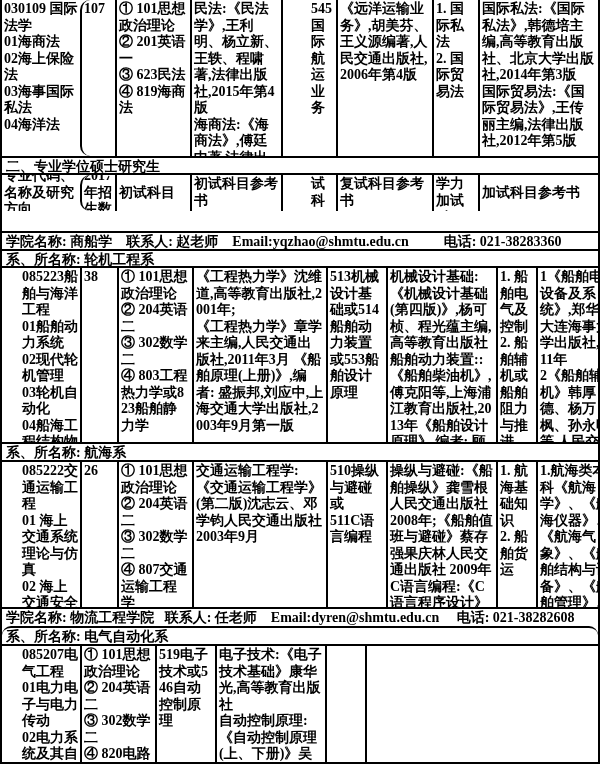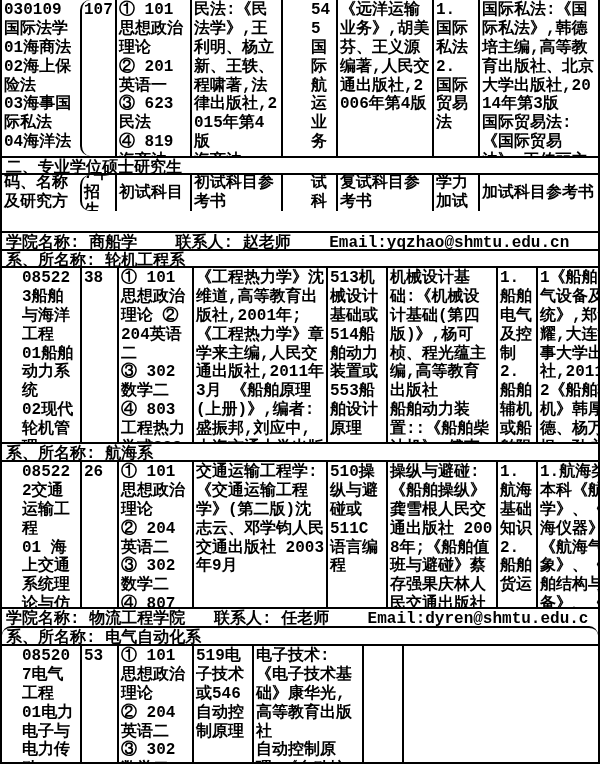--- a/index.html
+++ b/index.html
@@ -1,19 +1,19 @@
 <!DOCTYPE html>
 <html><head>
 <meta charset="utf-8">
 <style>
   html,body{margin:0;padding:0;background:#e8e8e8;}
   #doc{
     width:600px;height:764px;margin:0 auto;background:#fff;
-    font-family:Liberation Mono, monospace;font-weight:700;color:#000;
-    font-size:16px;line-height:1.18;overflow:hidden;
+    font-family:Liberation Serif, serif;font-weight:700;color:#000;
+    font-size:14px;line-height:1.18;overflow:hidden;
     border-left:2px solid #000;border-right:2px solid #000;border-bottom:2px solid #000;
     box-sizing:border-box;position:relative;
   }
   .band{display:flex;border-top:2px solid #000;box-sizing:border-box;overflow:hidden;}
   .band.noTop{border-top:none;}
   .cell{
     box-sizing:border-box;border-left:2px solid #000;padding:1px 2px;
     white-space:pre-wrap;word-break:break-all;overflow:hidden;flex-shrink:0;flex-grow:0;
   }
   .cell:first-child{border-left:none;}
@@ -125,21 +125,20 @@
   <div class="fullrow h-col2">学院名称: 物流工程学院   联系人: 任老师    Email:dyren@shmtu.edu.cn     电话: 021-38282608</div>
 
   <div class="fullrow h-dep3">系、所名称: 电气自动化系</div>
 
   <div class="band h-r4">
     <div class="cell tb1">085207电气工程
 01电力电子与电力传动
 02电力系统及其自动化
 03电机与电器
 04电工理论与新技术</div>
-    <div class="cell tb2">53</div>
     <div class="cell tb3">① 101思想政治理论
 ② 204英语二
 ③ 302数学二
 ④ 820电路原理</div>
     <div class="cell tb5">519电子技术或546自动控制原理</div>
     <div class="cell tb6">电子技术:《电子技术基础》康华光,高等教育出版社
 自动控制原理:《自动控制原理(上、下册)》吴麒、王诗宓,清华大学出版社</div>
     <div class="cell tb7"></div>
     <div class="cell tb8"></div>
   </div>

